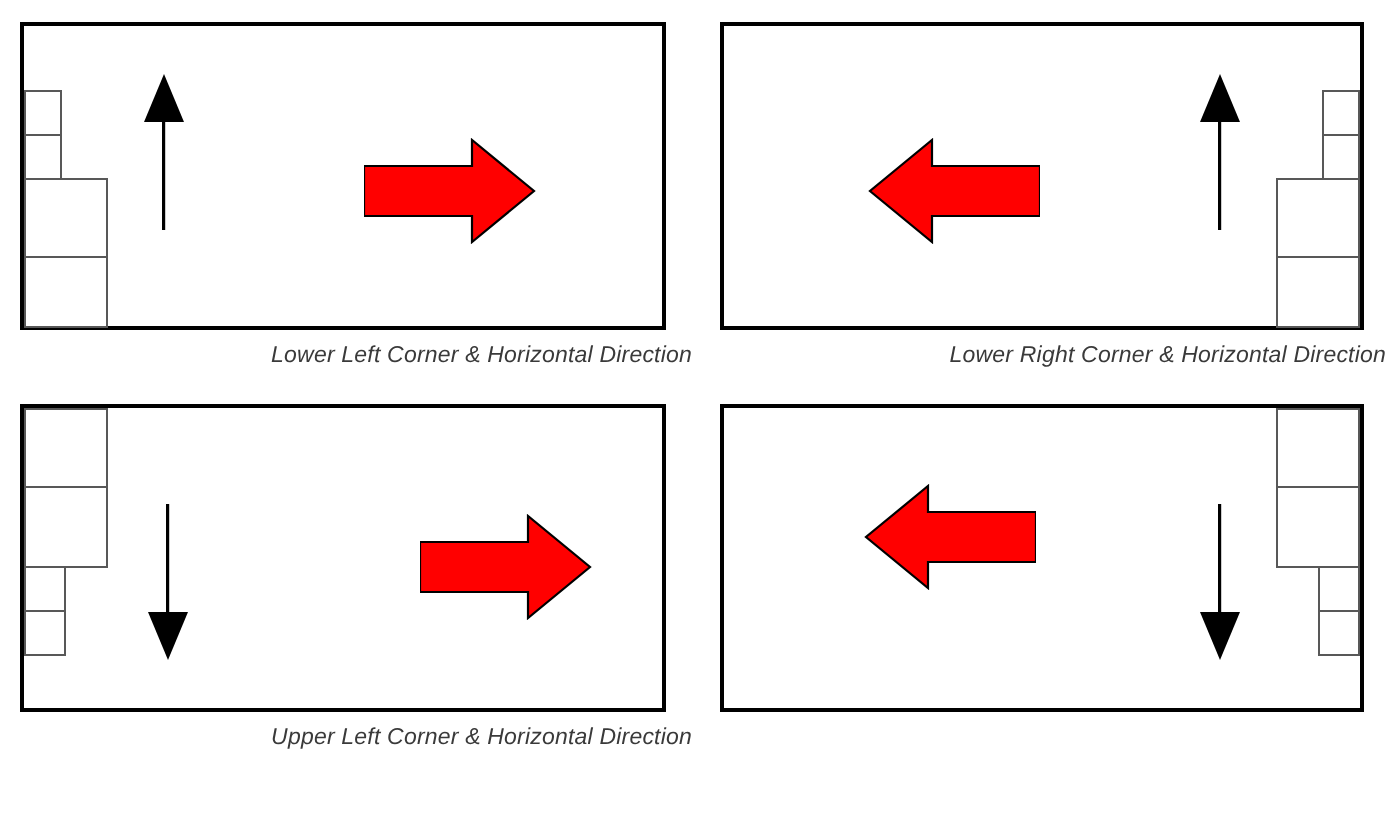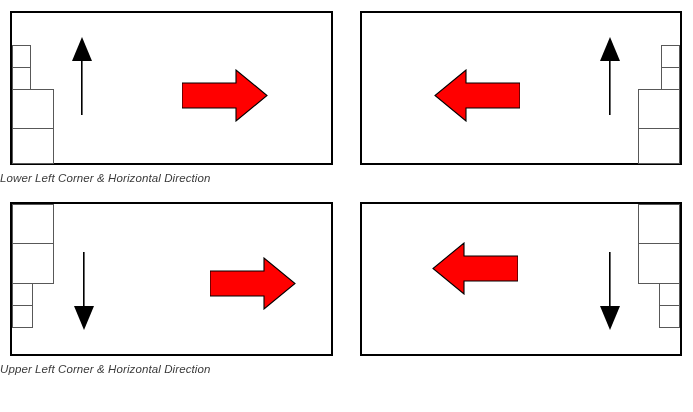--- a/index.html
+++ b/index.html
@@ -102,21 +102,21 @@
     height: 53px;
   }
   .red-arrow svg { display: block; }
 
   
   .caption {
     position: absolute;
     top: 172px;
     left: 0;
     width: 346px;
-    text-align: left;
+    text-align: right;
     font-family: "Liberation Sans", sans-serif;
     font-style: italic;
     font-size: 11.5px;
     color: #3a3a3a;
     white-space: nowrap;
     letter-spacing: 0.1px;
   }
 </style>
 </head>
 <body>
@@ -167,20 +167,21 @@
         </svg>
       </div>
 
       <div class="red-arrow" style="left:72px; top:56px;">
         <svg width="86" height="53" viewBox="0 0 86 53">
           <polygon points="86,14 32,14 32,1 1,26.5 32,52 32,39 86,39" fill="#FF0000" stroke="#000000" stroke-width="1.1" stroke-linejoin="miter"></polygon>
         </svg>
       </div>
 
     </div>
+    <div class="caption">Lower Right Corner &amp; Horizontal Direction</div>
   </div>
 
   <div class="panel-cell col-left row-bottom">
     <div class="room">
 
       <div class="blocks-layer blocks-upper-left">
         <div class="block b1"></div>
         <div class="block b2"></div>
         <div class="block b3"></div>
         <div class="block b4"></div>

